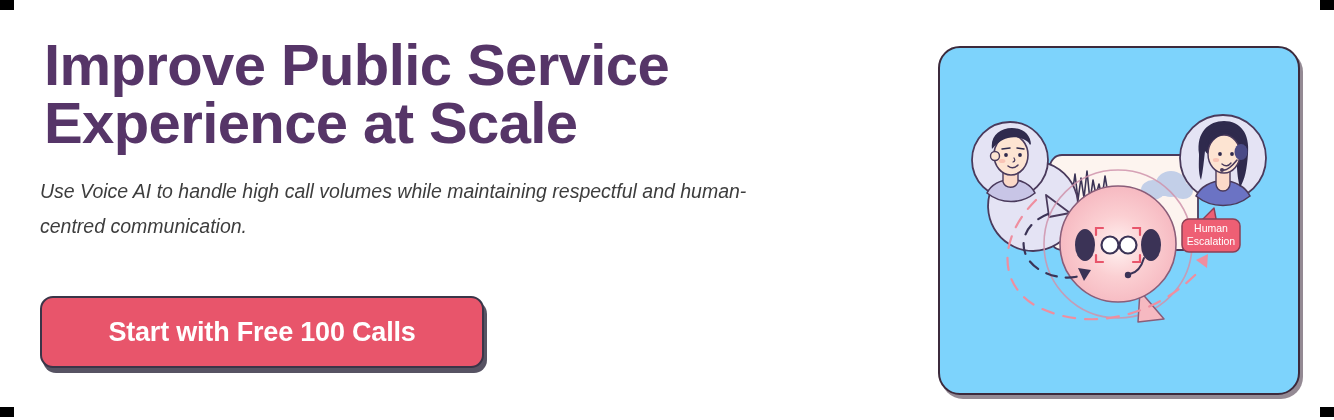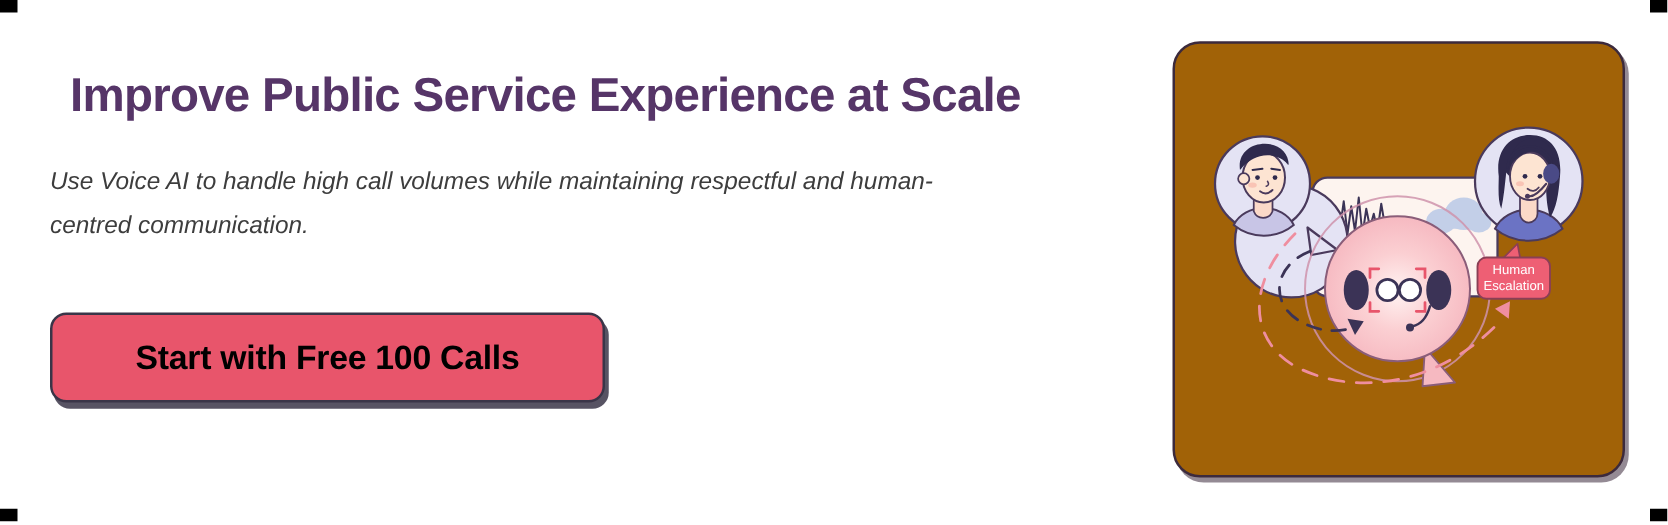--- a/index.html
+++ b/index.html
@@ -38,22 +38,22 @@
 
   
   .copy {
     position: absolute;
     left: 40px;
     top: 32px;
     width: 830px;
   }
 
   .headline {
-    margin: 16px;
-    font-size: 38px;
+    margin: 4px;
+    font-size: 58px;
     line-height: 58px;
     font-weight: 700;
     letter-spacing: -0.6px;
     color: #563568;
     max-width: 810px;
   }
 
   .subcopy {
     margin: 22px 0 0 0;
     font-size: 19.5px;
@@ -70,39 +70,39 @@
 
   .cta-button {
     display: inline-flex;
     align-items: center;
     justify-content: center;
     box-sizing: border-box;
     min-width: 444px;
     height: 72px;
     padding: 0 28px;
     background: #e8556b;
-    color: #000000;
+    color: #ffffff;
     font-size: 27px;
     font-weight: 700;
     letter-spacing: -0.2px;
     border: 2px solid #3a3548;
     border-radius: 13px;
     box-shadow: 3px 5px 0 0 rgba(58, 53, 72, 0.85);
     cursor: pointer;
     user-select: none;
   }
 
   
   .art-panel {
     position: absolute;
     left: 938px;
-    top: 33px;
+    top: 46px;
     width: 358px;
     height: 345px;
-    background: #a16207;
+    background: #7dd3fc;
     border: 2px solid #3c2a3c;
     border-radius: 22px;
     box-shadow: 3px 4px 0 0 rgba(60, 42, 60, 0.55);
     overflow: hidden;
   }
   .art-panel svg { display: block; }
 </style>
 </head>
 <body>
 

